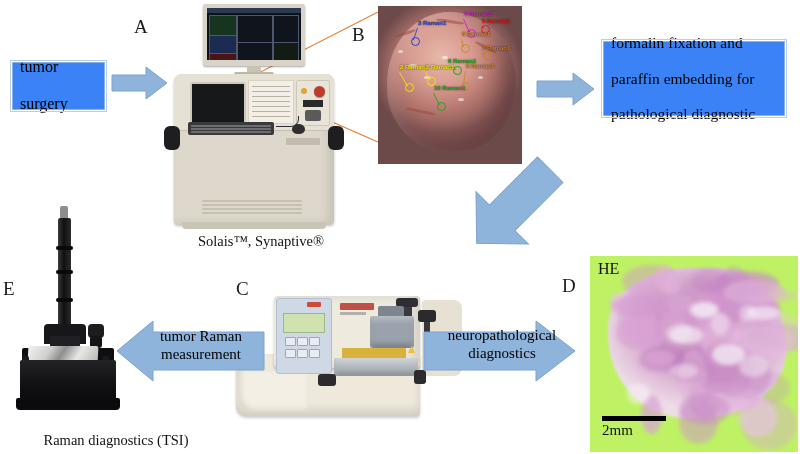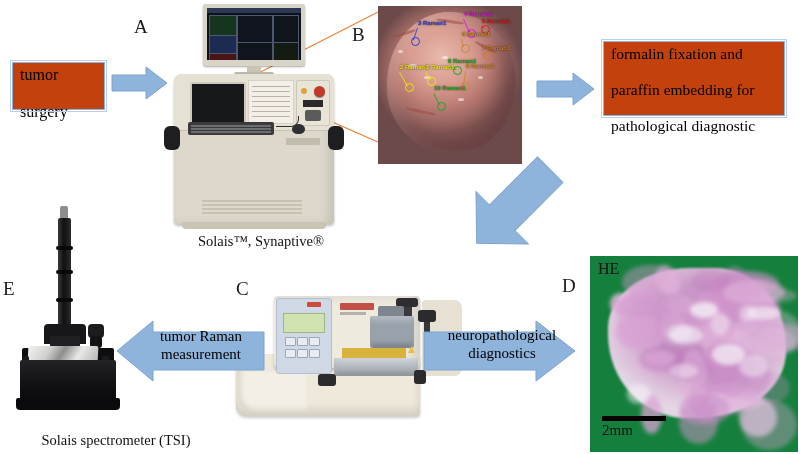--- a/index.html
+++ b/index.html
@@ -4,23 +4,23 @@
 <style>
   html,body{margin:0;padding:0;background:#ffffff;}
   body{
     width:800px;height:454px;position:relative;overflow:hidden;
     font-family:"Liberation Serif",serif;color:#000;
   }
   .stage{position:absolute;left:0;top:0;width:800px;height:454px;}
 
   
   .tbox{
-    position:absolute;box-sizing:border-box;background:#c2410c;
+    position:absolute;box-sizing:border-box;background:#3b82f6;
     border:1px solid #8db3e2;outline:1px solid #b9d0ec;outline-offset:1px;
-    display:flex;align-items:flex-start;justify-content:flex-start;
+    display:flex;align-items:center;justify-content:flex-start;
     padding:3px 7px;line-height:1.16;color:#000;
   }
   .tbox span{display:block;width:100%;}
 
   #box-tumor{left:12px;top:62px;width:93px;height:48px;font-size:16px;}
   #box-formalin{left:603px;top:41px;width:182px;height:75px;font-size:15.5px;}
   #box-firstraman{left:377px;top:174px;width:140px;height:48px;font-size:15px;}
 
   
   .cap{position:absolute;text-align:center;line-height:1.2;color:#111;}
@@ -156,21 +156,21 @@
   .pr-stage{position:absolute;left:8px;top:142px;width:92px;height:14px;background:#0e0e10;border-radius:2px;}
   .pr-sample{position:absolute;left:14px;top:140px;width:70px;height:17px;
     background:linear-gradient(120deg,#f2f2f0 0%,#cfcfcd 30%,#8e8e8c 48%,#e8e8e6 70%,#b5b5b3 100%);
     border-radius:2px;transform:skewX(-3deg);}
   .pr-box{position:absolute;left:6px;top:154px;width:96px;height:42px;
     background:linear-gradient(180deg,#232327 0%,#121214 55%,#0a0a0c 100%);border-radius:2px;}
   .pr-foot{position:absolute;left:2px;top:192px;width:104px;height:12px;background:#0b0b0d;border-radius:2px 2px 4px 4px;}
   .pr-nub{position:absolute;width:7px;height:7px;background:#1a1a1d;border-radius:2px;top:150px;}
 
   
-  #img-he{position:absolute;left:590px;top:256px;width:208px;height:196px;background:#15803d;overflow:hidden;}
+  #img-he{position:absolute;left:590px;top:256px;width:208px;height:196px;background:#bef264;overflow:hidden;}
   .he-blob{position:absolute;border-radius:50%;filter:blur(2.2px);}
   .he-label{position:absolute;left:8px;top:4px;font-size:16px;font-family:"Liberation Serif",serif;color:#111;}
   .he-bar{position:absolute;left:12px;top:160px;width:64px;height:5px;background:#000;}
   .he-bar-text{position:absolute;left:12px;top:166px;font-size:15px;font-family:Liberation Serif, serif;color:#111;}
 </style>
 </head>
 <body>
 
 <div class="stage">
 
@@ -445,21 +445,21 @@
       <span>formalin fixation and</span><br>
       <span>paraffin embedding for</span><br>
       <span>pathological diagnostic</span>
     </span>
   </div>
 
 
   <div class="cap" id="cap-solais">Solais™, Synaptive®</div>
   <div class="cap" id="cap-proraman">
     <br>
-    <span>Solais spectrometer (TSI)</span>
+    <span>Raman diagnostics (TSI)</span>
   </div>
 
   <div class="panel-letter" id="pl-A">A</div>
   <div class="panel-letter" id="pl-B">B</div>
   <div class="panel-letter" id="pl-C">C</div>
   <div class="panel-letter" id="pl-D">D</div>
   <div class="panel-letter" id="pl-E">E</div>
 
 </div>
 

